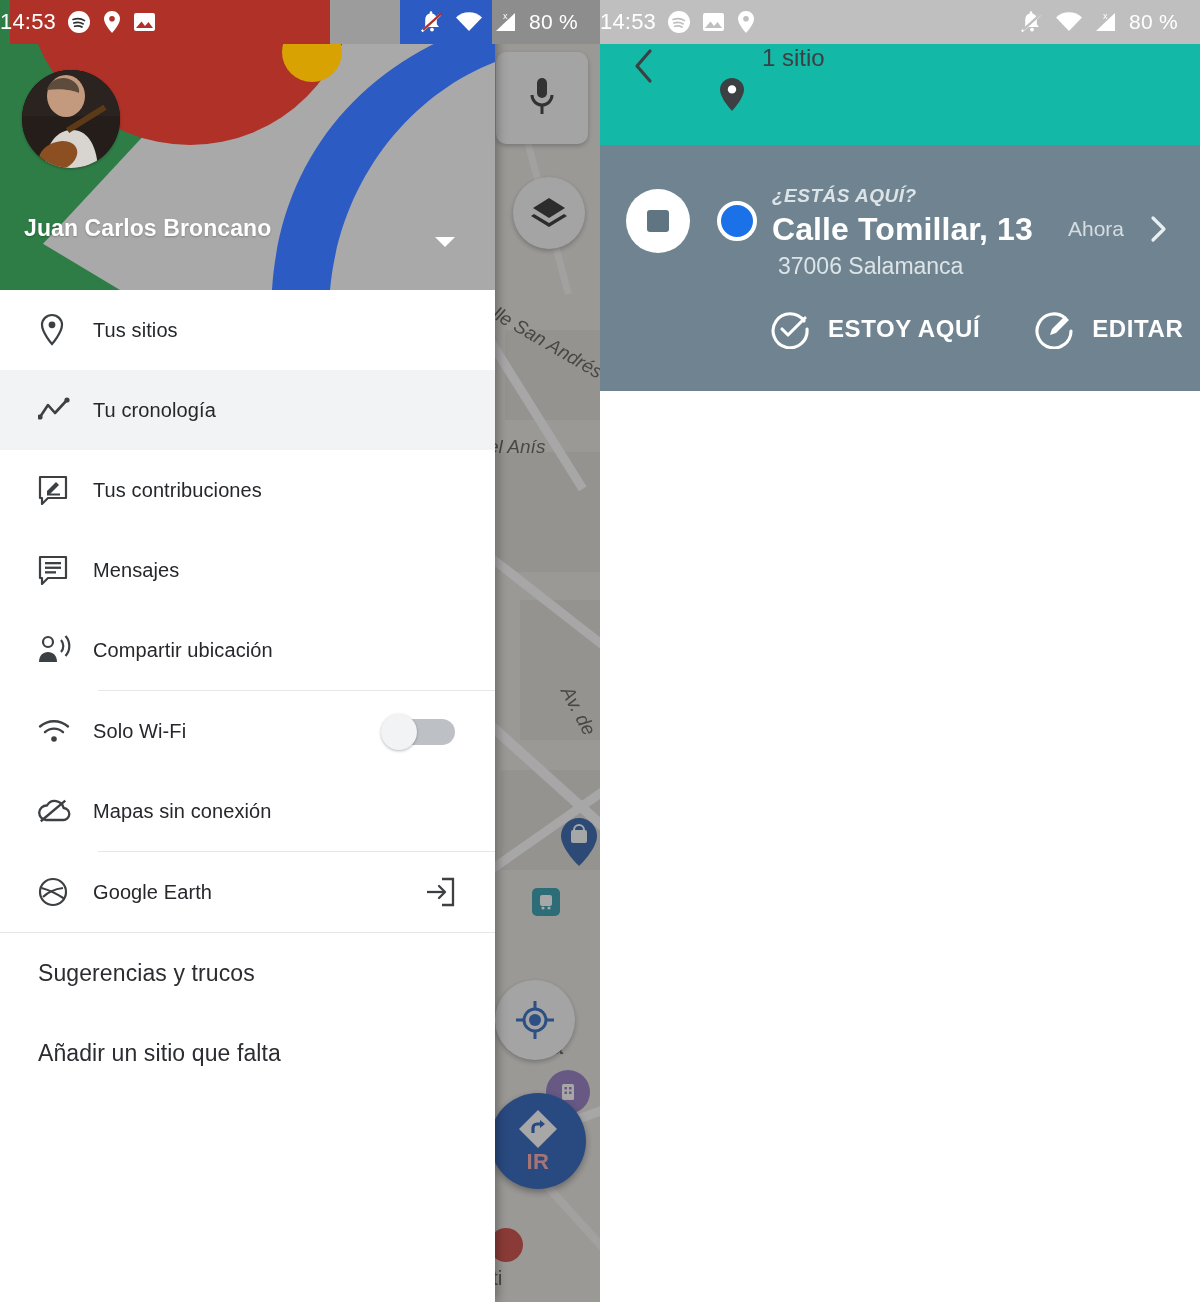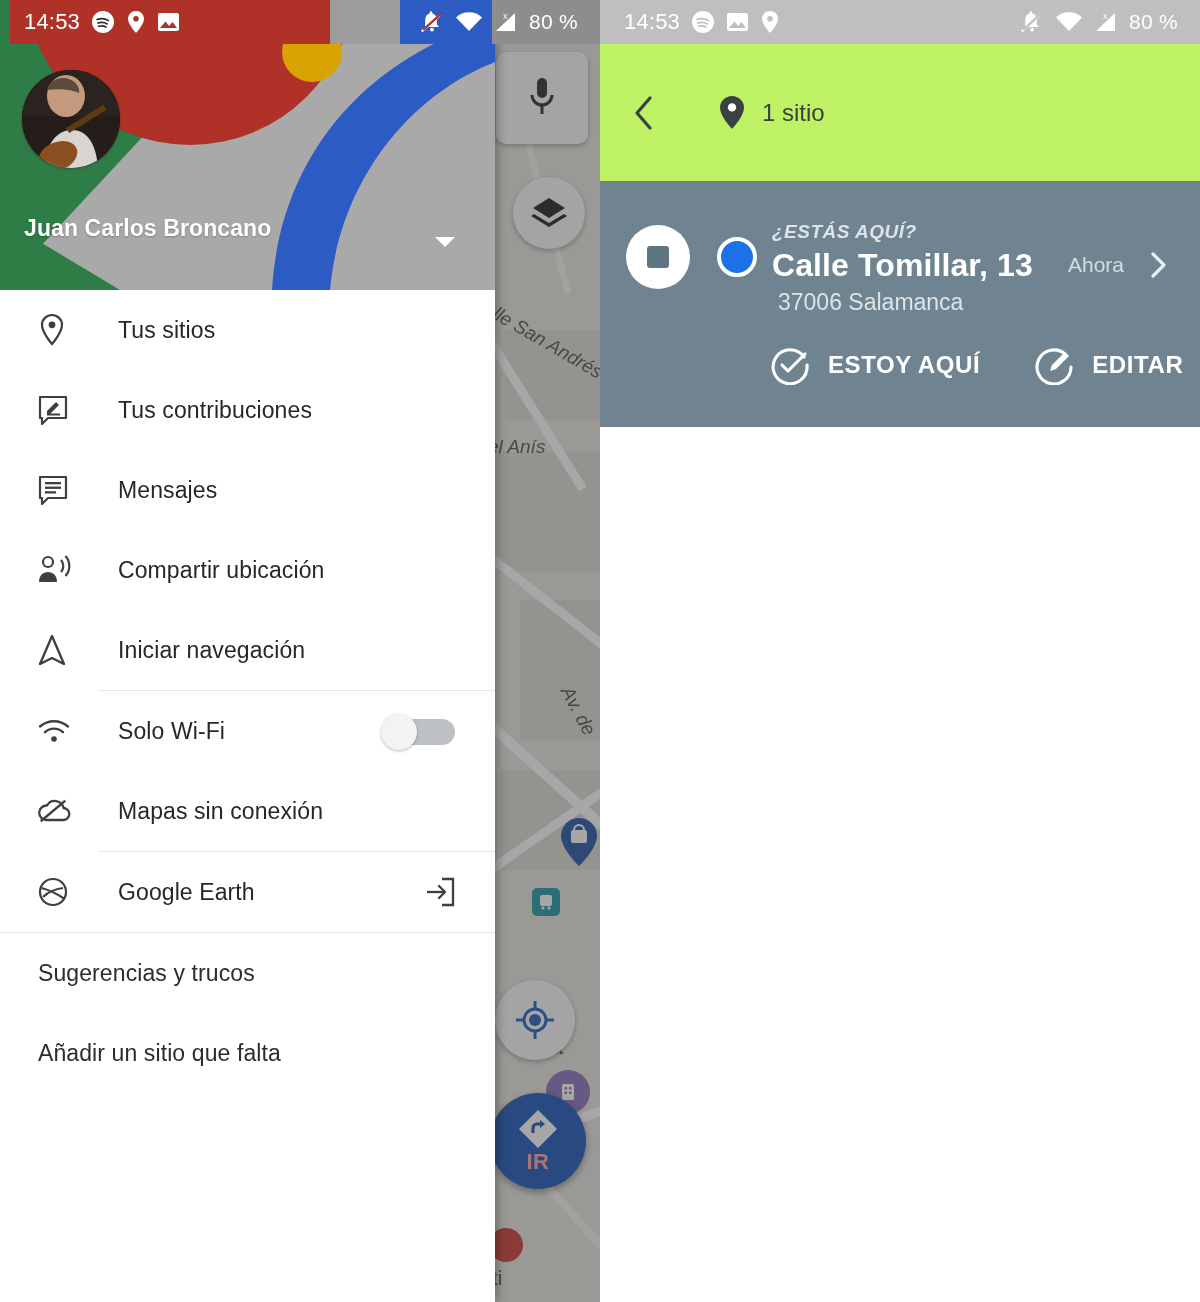--- a/index.html
+++ b/index.html
@@ -77,21 +77,21 @@
   .poi-circ {
     position:absolute; width:44px; height:44px; border-radius:50%;
     display:flex;align-items:center;justify-content:center;
   }
 
   
   .statusbar {
     position:absolute; left:0; top:0; width:600px; height:44px;
     display:flex; align-items:center; z-index: 40;
   }
-  .sb-left { display:flex; align-items:center; gap:11px; padding-left:24px; }
+  .sb-left { display:flex; align-items:center; gap:11px; }
   .sb-right { margin-left:auto; display:flex; align-items:center; gap:10px; padding-right:22px; }
   .sb-time { color:#fff; font-size:22px; font-weight:500; letter-spacing:.2px; }
   .sb-batt { color:#fff; font-size:21px; font-weight:400; letter-spacing:.3px; }
 
   
   .sb-bg { position:absolute; left:0; top:0; width:600px; height:44px; z-index:35; }
 
   
   #drawer {
     position:absolute; left:0; top:0; width:495px; height:1302px;
@@ -123,21 +123,21 @@
   }
 
   .menu { position:relative; width:495px; }
   .mi {
     position:relative; display:flex; align-items:center; height:80px;
     padding-left:38px; cursor:pointer; background:#fff;
   }
   .mi.selected { background:#f1f3f4; }
   .mi .ic { width:44px; display:flex; align-items:center; justify-content:flex-start; }
   .mi .lbl {
-    margin-left:36px; font-size:23px; color:#25272a; font-weight:400;
+    margin-left:11px; font-size:20px; color:#25272a; font-weight:400;
     letter-spacing:.1px;
   }
   .mi .trail { margin-left:auto; margin-right:40px; display:flex; align-items:center; }
 
   .div-inset { height:1px; background:#e6e7e8; margin-left:98px; }
   .div-full  { height:1px; background:#e6e7e8; }
 
   .mi-plain {
     display:flex; align-items:center; height:80px; padding-left:38px; cursor:pointer;
   }
@@ -160,22 +160,22 @@
   
   #right-phone {
     position:absolute; left:600px; top:0; width:600px; height:1302px;
     background:#ffffff; overflow:hidden;
   }
   .r-statusbar {
     position:relative; width:600px; height:44px; background:#bfbfbf;
     display:flex; align-items:center;
   }
   .r-appbar {
-    position:relative; width:600px; height:137px; background:#bef264;
-    display:flex; align-items:center;
+    position:relative; width:600px; height:101px; background:#14b8a6;
+    display:flex; 
   }
   .back-btn {
     width:44px; height:44px; margin-left:22px;
     display:flex; align-items:center; justify-content:center; cursor:pointer;
   }
   .appbar-pin { margin-left:52px; display:flex; align-items:center; }
   .appbar-title {
     margin-left:16px; font-size:24px; color:#3c4043; font-weight:400;
   }
 
@@ -380,20 +380,30 @@
         <div class="mi">
           <span class="ic">
             <svg width="28" height="34" viewBox="0 0 28 34">
                 <path d="M14 2C8.5 2 4 6.4 4 11.8 4 19.6 14 31 14 31s10-11.4 10-19.2C24 6.4 19.5 2 14 2z" fill="none" stroke="#3c4043" stroke-width="2.2"></path>
                 <circle cx="14" cy="11.8" r="3.4" fill="#3c4043"></circle>
               </svg>
           </span>
           <span class="lbl">Tus sitios</span>
         </div>
 
+        <div class="mi selected">
+          <span class="ic">
+            <svg width="32" height="26" viewBox="0 0 32 26">
+                <path d="M2 20 L10 8 L17 16 L29 3" stroke="#3c4043" stroke-width="2.6" fill="none" stroke-linecap="round" stroke-linejoin="round"></path>
+                <circle cx="2" cy="20" r="2.6" fill="#3c4043"></circle>
+                <circle cx="29" cy="3" r="2.6" fill="#3c4043"></circle>
+              </svg>
+          </span>
+          <span class="lbl">Tu cronología</span>
+        </div>
 
         <div class="mi">
           <span class="ic">
             <svg width="30" height="30" viewBox="0 0 30 30">
                 <path d="M2 2h26v21H10l-6 6v-6H2z" fill="none" stroke="#3c4043" stroke-width="2.2" stroke-linejoin="round"></path>
                 <path d="M9 16l9-9 3 3-9 9H9z" fill="#3c4043"></path>
                 <rect x="9" y="18.5" width="13" height="2" fill="#3c4043"></rect>
               </svg>
           </span>
           <span class="lbl">Tus contribuciones</span>
@@ -416,28 +426,20 @@
             <svg width="34" height="30" viewBox="0 0 34 30">
                 <circle cx="10" cy="7" r="5" fill="none" stroke="#3c4043" stroke-width="2.2"></circle>
                 <path d="M1 27c0-6.5 4-10 9-10s9 3.5 9 10z" fill="#3c4043"></path>
                 <path d="M23 5a9 9 0 0 1 0 12" stroke="#3c4043" stroke-width="2.2" fill="none"></path>
                 <path d="M27.5 1a15 15 0 0 1 0 20" stroke="#3c4043" stroke-width="2.2" fill="none"></path>
               </svg>
           </span>
           <span class="lbl">Compartir ubicación</span>
         </div>
 
-        <div class="mi">
-          <span class="ic">
-            <svg width="28" height="32" viewBox="0 0 28 32">
-                <path d="M14 2 26 30 14 24 2 30z" fill="none" stroke="#3c4043" stroke-width="2.3" stroke-linejoin="round"></path>
-              </svg>
-          </span>
-          <span class="lbl">Iniciar navegación</span>
-        </div>
 
         <div class="div-inset"></div>
 
         <div class="mi">
           <span class="ic">
             <svg width="32" height="26" viewBox="0 0 32 26">
                 <path d="M2 8.5C6 5 10.8 3.2 16 3.2S26 5 30 8.5" stroke="#3c4043" stroke-width="2.4" fill="none" stroke-linecap="round"></path>
                 <path d="M7 14.2c2.6-2.4 5.7-3.6 9-3.6s6.4 1.2 9 3.6" stroke="#3c4043" stroke-width="2.4" fill="none" stroke-linecap="round"></path>
                 <circle cx="16" cy="21" r="2.8" fill="#3c4043"></circle>
               </svg>

